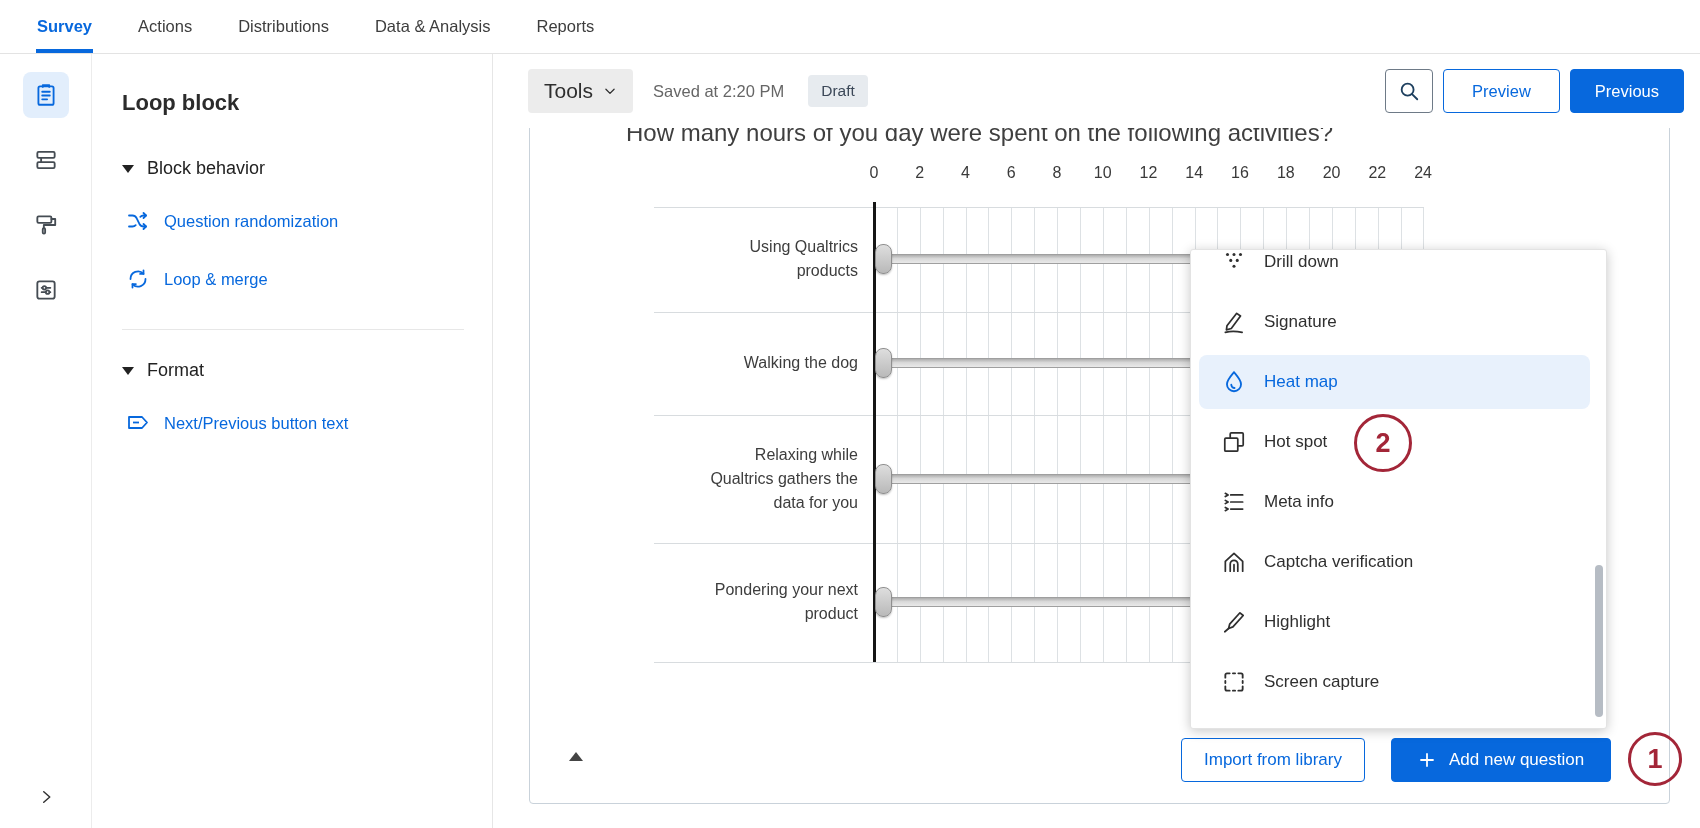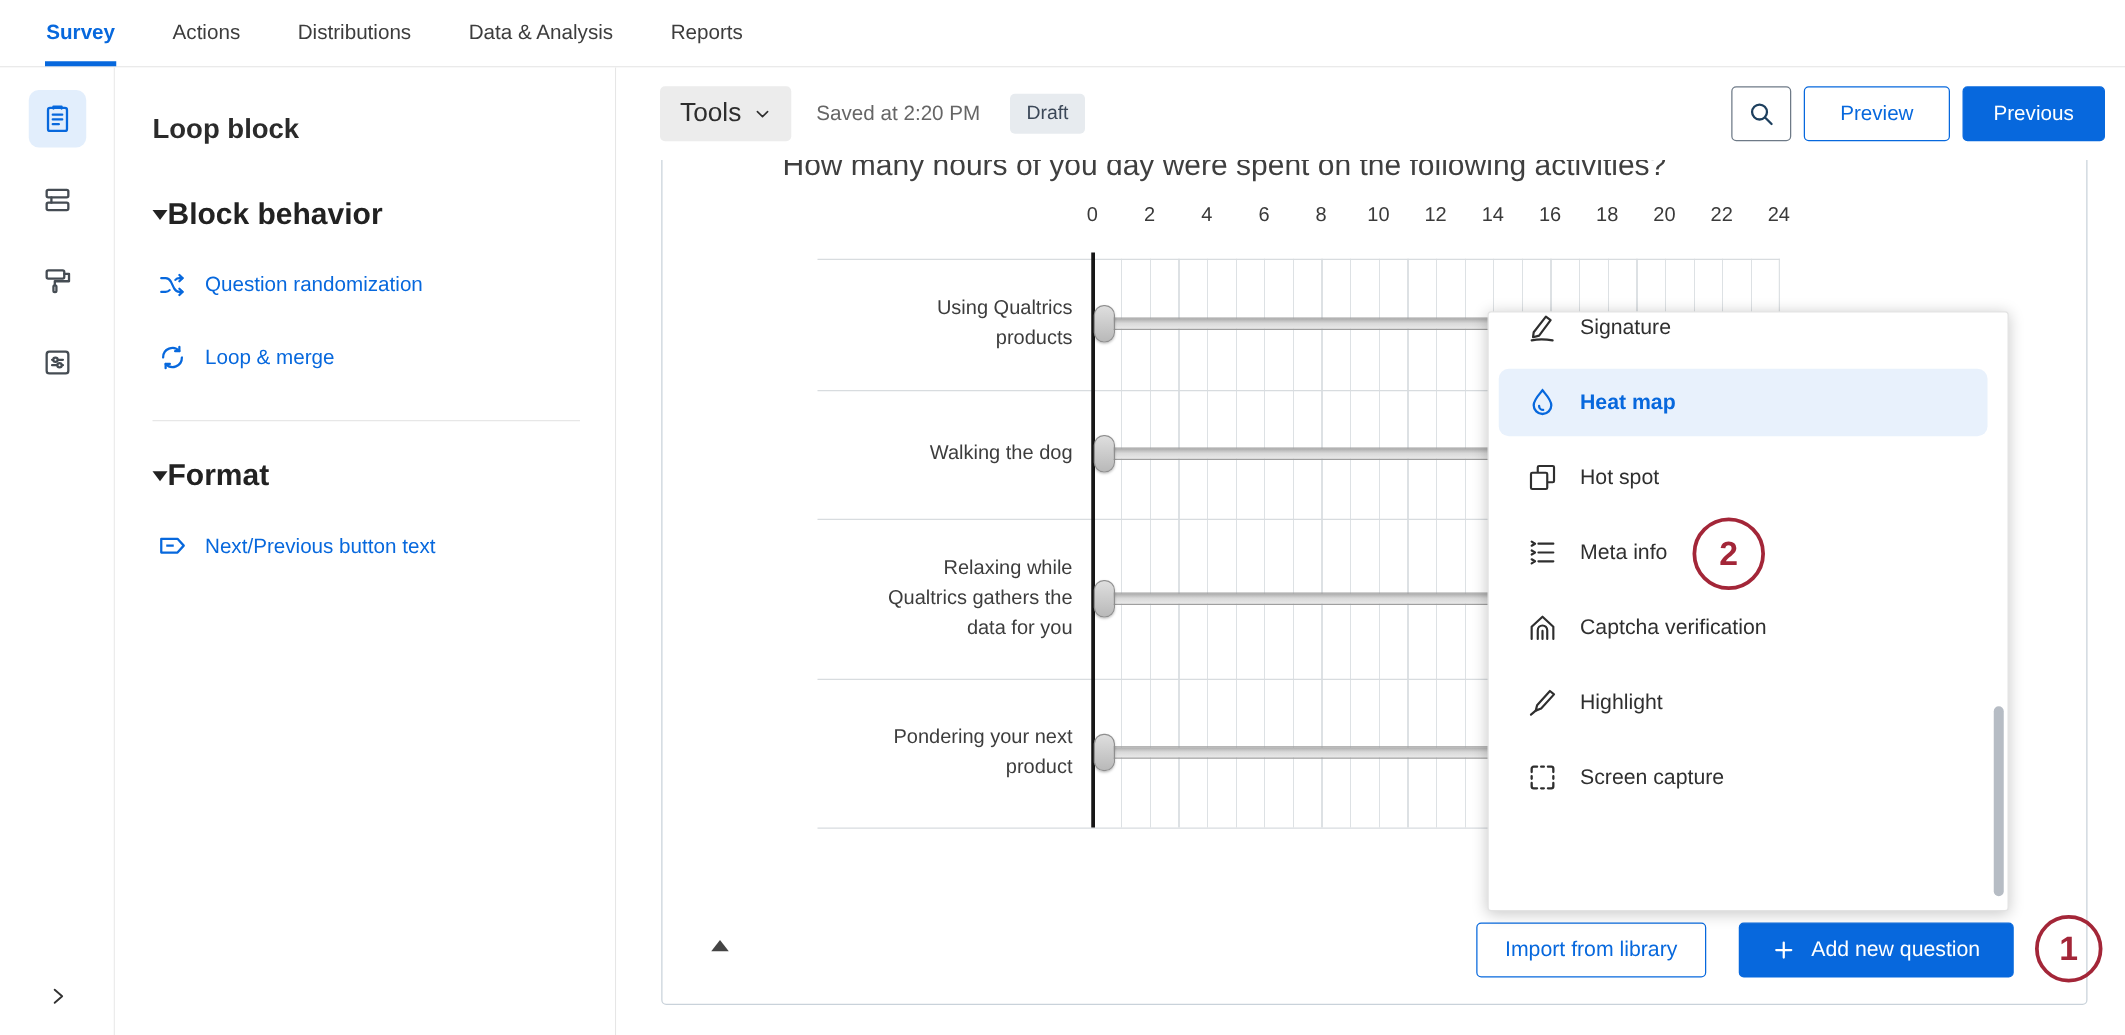--- a/index.html
+++ b/index.html
@@ -21,21 +21,21 @@
     border-right:1px solid #ececec; display:flex; flex-direction:column; align-items:center; padding-top:18px; }
   .rail-btn { width:46px; height:46px; border-radius:8px; display:flex; align-items:center;
     justify-content:center; color:#454c53; margin-bottom:19px; cursor:pointer; }
   .rail-btn.selected { background:#e2eefc; color:#0768dd; }
   .rail-expand { position:absolute; bottom:22px; left:0; width:92px; display:flex; justify-content:center; cursor:pointer; }
 
   
   .panel { position:absolute; top:54px; left:92px; bottom:0; width:401px; background:#fff;
     border-right:1px solid #e6e6e6; padding:36px 28px 0 30px; }
   .panel-title { font-size:22px; font-weight:700; color:#2b2b2b; }
-  .section-header { display:flex; align-items:center; gap:0; font-size:24px; font-weight:700;
+  .section-header { display:flex; align-items:center; gap:13px; font-size:18px; font-weight:400;
     color:#222; margin-top:42px; cursor:pointer; }
   .tri-down { width:0; height:0; border-left:6px solid transparent; border-right:6px solid transparent;
     border-top:8px solid #222; }
   .panel-link { display:flex; align-items:center; gap:14px; color:#0768dd; font-size:16.5px;
     margin:30px 0 0 4px; cursor:pointer; }
   .panel-link svg { flex:0 0 auto; }
   .panel-divider { height:1px; background:#e7e7e7; margin-top:38px; }
 
   
   .main { position:absolute; top:54px; left:493px; right:0; bottom:0; background:#fff; }
@@ -94,21 +94,21 @@
 
   
   .menu { position:absolute; left:697px; top:121px; width:417px; height:480px; background:#fff;
     border:1px solid #e3e3e3; border-radius:3px; box-shadow:0 2px 12px rgba(0,0,0,.22);
     overflow:hidden; z-index:5; }
   .menu-list { margin-top:-18px; }
   .menu-item { position:relative; height:60px; display:flex; align-items:center; padding-left:30px;
     gap:17px; font-size:17px; color:#2f2f2f; cursor:pointer; z-index:0; }
   .menu-item .mi-icon { width:26px; height:26px; color:#2f2f2f; display:flex; align-items:center;
     justify-content:center; }
-  .menu-item.selected { color:#0768dd;font-weight:bold; }
+  .menu-item.selected { color:#0768dd; }
   .menu-item.selected .mi-icon { color:#0768dd; }
   .menu-item.selected::before { content:""; position:absolute; left:8px; right:16px; top:3px; bottom:3px;
     background:#e8f1fc; border-radius:8px; z-index:-1; }
   .menu-scrollbar { position:absolute; right:3px; top:315px; width:8px; height:152px;
     background:#b6bcc4; border-radius:4px; cursor:grab; }
 
   
   .annot { position:absolute; border:3.5px solid #a32638; border-radius:50%; display:flex;
     align-items:center; justify-content:center; color:#a32638; font-weight:bold; font-size:27px;
     z-index:10; background:transparent; }
@@ -278,20 +278,33 @@
           <svg viewBox="0 0 24 24" width="18" height="18" fill="none" stroke="#fff" stroke-width="2.4" stroke-linecap="round">
               <path d="M12 4v16M4 12h16"></path>
             </svg>
           <span>Add new question</span>
         </button>
       </section>
 
       <div class="menu">
         <div class="menu-list">
 
+          <div class="menu-item">
+            <span class="mi-icon">
+              <svg viewBox="0 0 24 24" width="26" height="26" fill="currentColor">
+                  <circle cx="6" cy="5" r="1.4"></circle>
+                  <circle cx="12" cy="5" r="1.4"></circle>
+                  <circle cx="18" cy="5" r="1.4"></circle>
+                  <circle cx="9" cy="10.5" r="1.4"></circle>
+                  <circle cx="15" cy="10.5" r="1.4"></circle>
+                  <circle cx="12" cy="16" r="1.4"></circle>
+                </svg>
+            </span>
+            <span>Drill down</span>
+          </div>
 
           <div class="menu-item">
             <span class="mi-icon">
               <svg viewBox="0 0 24 24" width="26" height="26" fill="none" stroke="currentColor" stroke-width="1.6" stroke-linecap="round" stroke-linejoin="round">
                   <path d="M5.5 15.5L14.5 4l3.5 2.5L9.5 18 5 19.2z"></path>
                   <path d="M4 21.5c4.5-1 10-1 15.5 0"></path>
                 </svg>
             </span>
             <span>Signature</span>
           </div>

